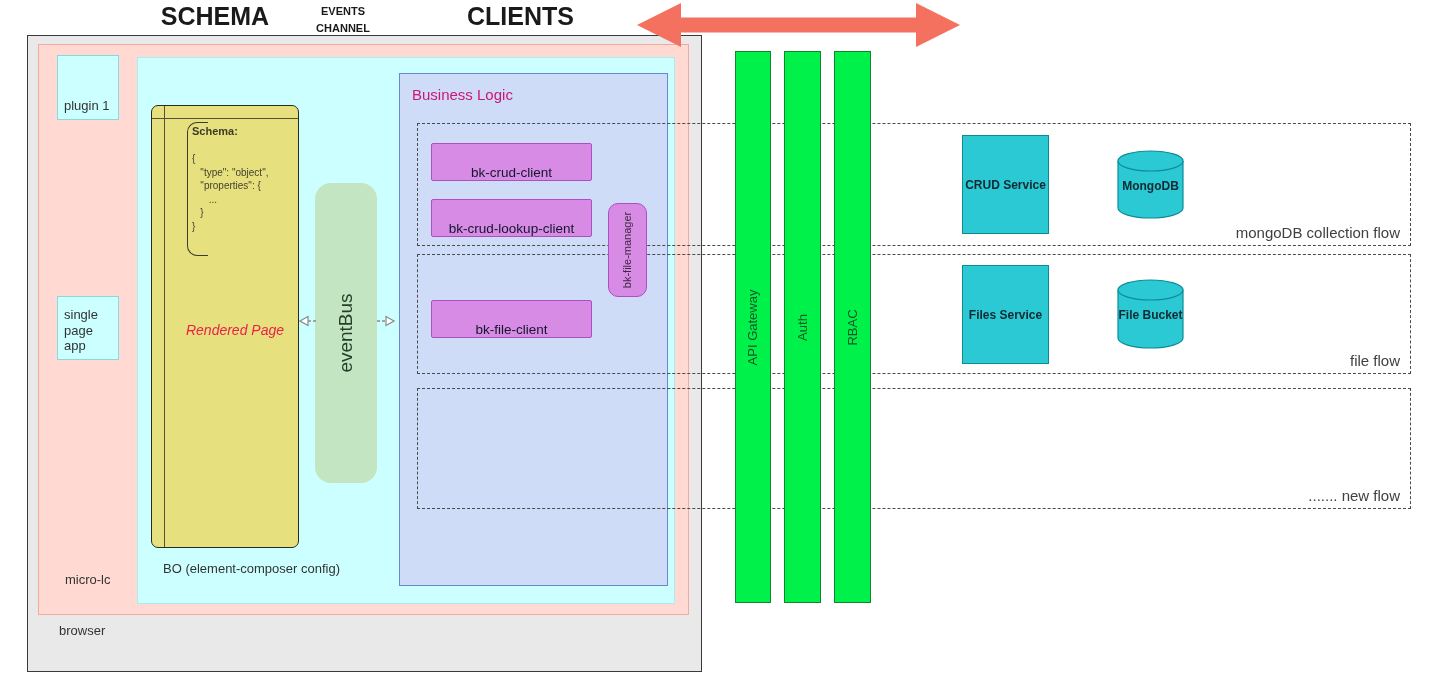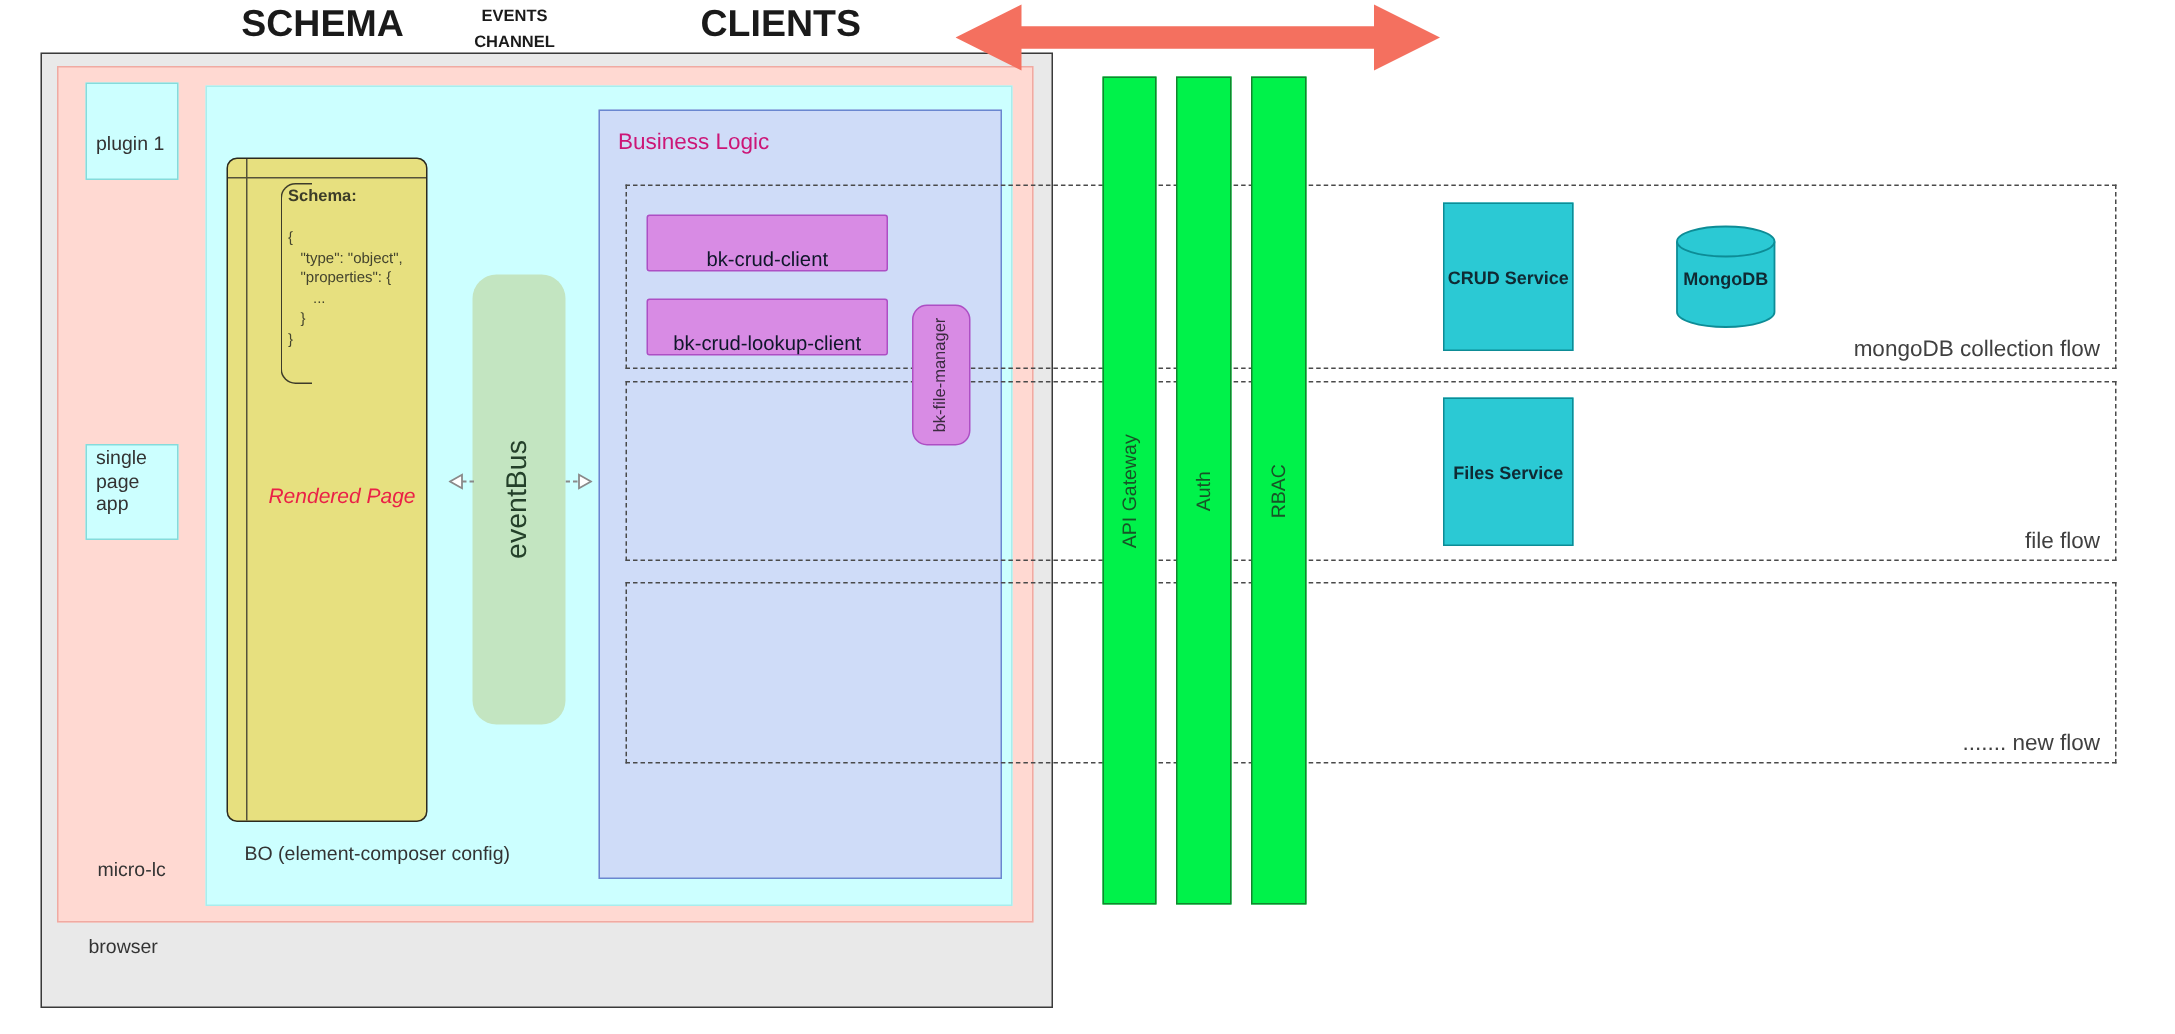--- a/index.html
+++ b/index.html
@@ -11,21 +11,21 @@
   .lbl { position:absolute; white-space:nowrap; }
 
   
   .hdr-big { font-size:25px; font-weight:700; color:#1a1a1a; text-align:center; }
   .hdr-small { font-size:11px; font-weight:700; color:#1a1a1a; text-align:center; line-height:17px; }
 
   
   .browser { background:#e9e9e9; border:1.5px solid #3a3a3a; }
   .microlc { background:#ffd9d2; border:1px solid #f0aaa2; }
   .bo { background:#ccffff; border:1px solid #a9eded; }
-  .plugin { background:#ccffff; border:1px solid #85dbdb; display:flex; align-items:flex-end; padding:15px 6px; font-size:13px; color:#333; line-height:1.2; }
+  .plugin { background:#ccffff; border:1px solid #85dbdb; display:flex; align-items:flex-end; padding:5px 6px; font-size:13px; color:#333; line-height:1.2; }
   .small-label { font-size:13px; color:#333; }
 
   
   .page { background:#e7e07f; border:1px solid #2b2a20; border-radius:7px; }
   .page-vline { position:absolute; top:0; bottom:0; left:12px; width:0; border-left:1px solid #55523a; }
   .page-hline { position:absolute; left:0; right:0; top:12px; height:0; border-top:1px solid #55523a; }
   .bracket { position:absolute; border-left:1.5px solid #3d3b2a; border-top:1.5px solid #3d3b2a; border-bottom:1.5px solid #3d3b2a; border-radius:10px 0 0 10px; }
   .schema-title { position:absolute; font-size:11px; font-weight:700; color:#3c3c28; }
   .schema-code { position:absolute; margin:0; font-family:"Liberation Sans", sans-serif; font-size:10px; line-height:13.5px; color:#44442e; white-space:pre; }
   .rendered-label { position:absolute; left:10px; width:100%; text-align:center; font-size:14px; color:#ea2147;font-style:italic; }
@@ -85,21 +85,21 @@
       <div class="box plugin" style="left:18px; top:10px; width:62px; height:65px;">
         <span>plugin 1</span>
       </div>
       <div class="box plugin" style="left:18px; top:251px; width:62px; height:64px; white-space:normal;">
         <span>single page app</span>
       </div>
 
       <div class="box bo" style="left:98px; top:12px; width:538px; height:547px;">
         <div class="lbl small-label" style="left:25px; top:503px;">BO (element-composer config)</div>
 
-        <div class="box page" style="left:13px; top:47px; width:134px; height:443px;">
+        <div class="box page" style="left:13px; top:47px; width:148px; height:443px;">
           <div class="page-vline"></div>
           <div class="page-hline"></div>
           <div class="bracket" style="left:35px; top:16px; width:20px; height:132px;"></div>
           <div class="schema-title" style="left:40px; top:19px;">Schema:</div>
           <pre class="schema-code" style="left:40px; top:46px;">{
    "type": "object",
    "properties": {
       ...
    }
 }</pre>
@@ -122,20 +122,23 @@
         </div>
 
         <div class="box bl" style="left:261px; top:15px; width:269px; height:513px;">
           <div class="bl-title">Business Logic</div>
           <div class="box pclient" style="left:31px; top:69px; width:161px; height:38px;">
             <span>bk-crud-client</span>
           </div>
           <div class="box pclient" style="left:31px; top:125px; width:161px; height:38px;">
             <span>bk-crud-lookup-client</span>
           </div>
+          <div class="box pclient" style="left:31px; top:226px; width:161px; height:38px;">
+            <span>bk-file-client</span>
+          </div>
           <div class="box pmanager" style="left:208px; top:129px; width:39px; height:94px;">
             <div class="vwrap">
                 <span>bk-file-manager</span>
               </div>
           </div>
         </div>
       </div>
     </div>
   </div>
 
@@ -150,20 +153,27 @@
       </svg>
       <div class="cyl-label">MongoDB</div>
     </div>
     <div class="flow-label">mongoDB collection flow</div>
   </div>
 
   <div class="box flow" style="left:417px; top:254px; width:994px; height:120px;">
     <div class="box service" style="left:544px; top:10px; width:87px; height:99px;">
       <span>Files Service</span>
     </div>
+    <div class="cyl" style="left:699px; top:24px; width:67px; height:70px;">
+      <svg width="67" height="70" viewBox="0 0 67 70">
+        <path d="M1 11 L1 59 A32.5 10 0 0 0 66 59 L66 11" fill="#2bc9d4" stroke="#0d8c96" stroke-width="1.2"></path>
+        <ellipse cx="33.5" cy="11" rx="32.5" ry="10" fill="#2bc9d4" stroke="#0d8c96" stroke-width="1.2"></ellipse>
+      </svg>
+      <div class="cyl-label">File Bucket</div>
+    </div>
     <div class="flow-label">file flow</div>
   </div>
 
   <div class="box flow" style="left:417px; top:388px; width:994px; height:121px;">
     <div class="flow-label">....... new flow</div>
   </div>
 
   <div class="box bar" style="left:735px; top:51px; width:36px; height:552px;">
     <div class="vwrap">
         <span>API Gateway</span>

